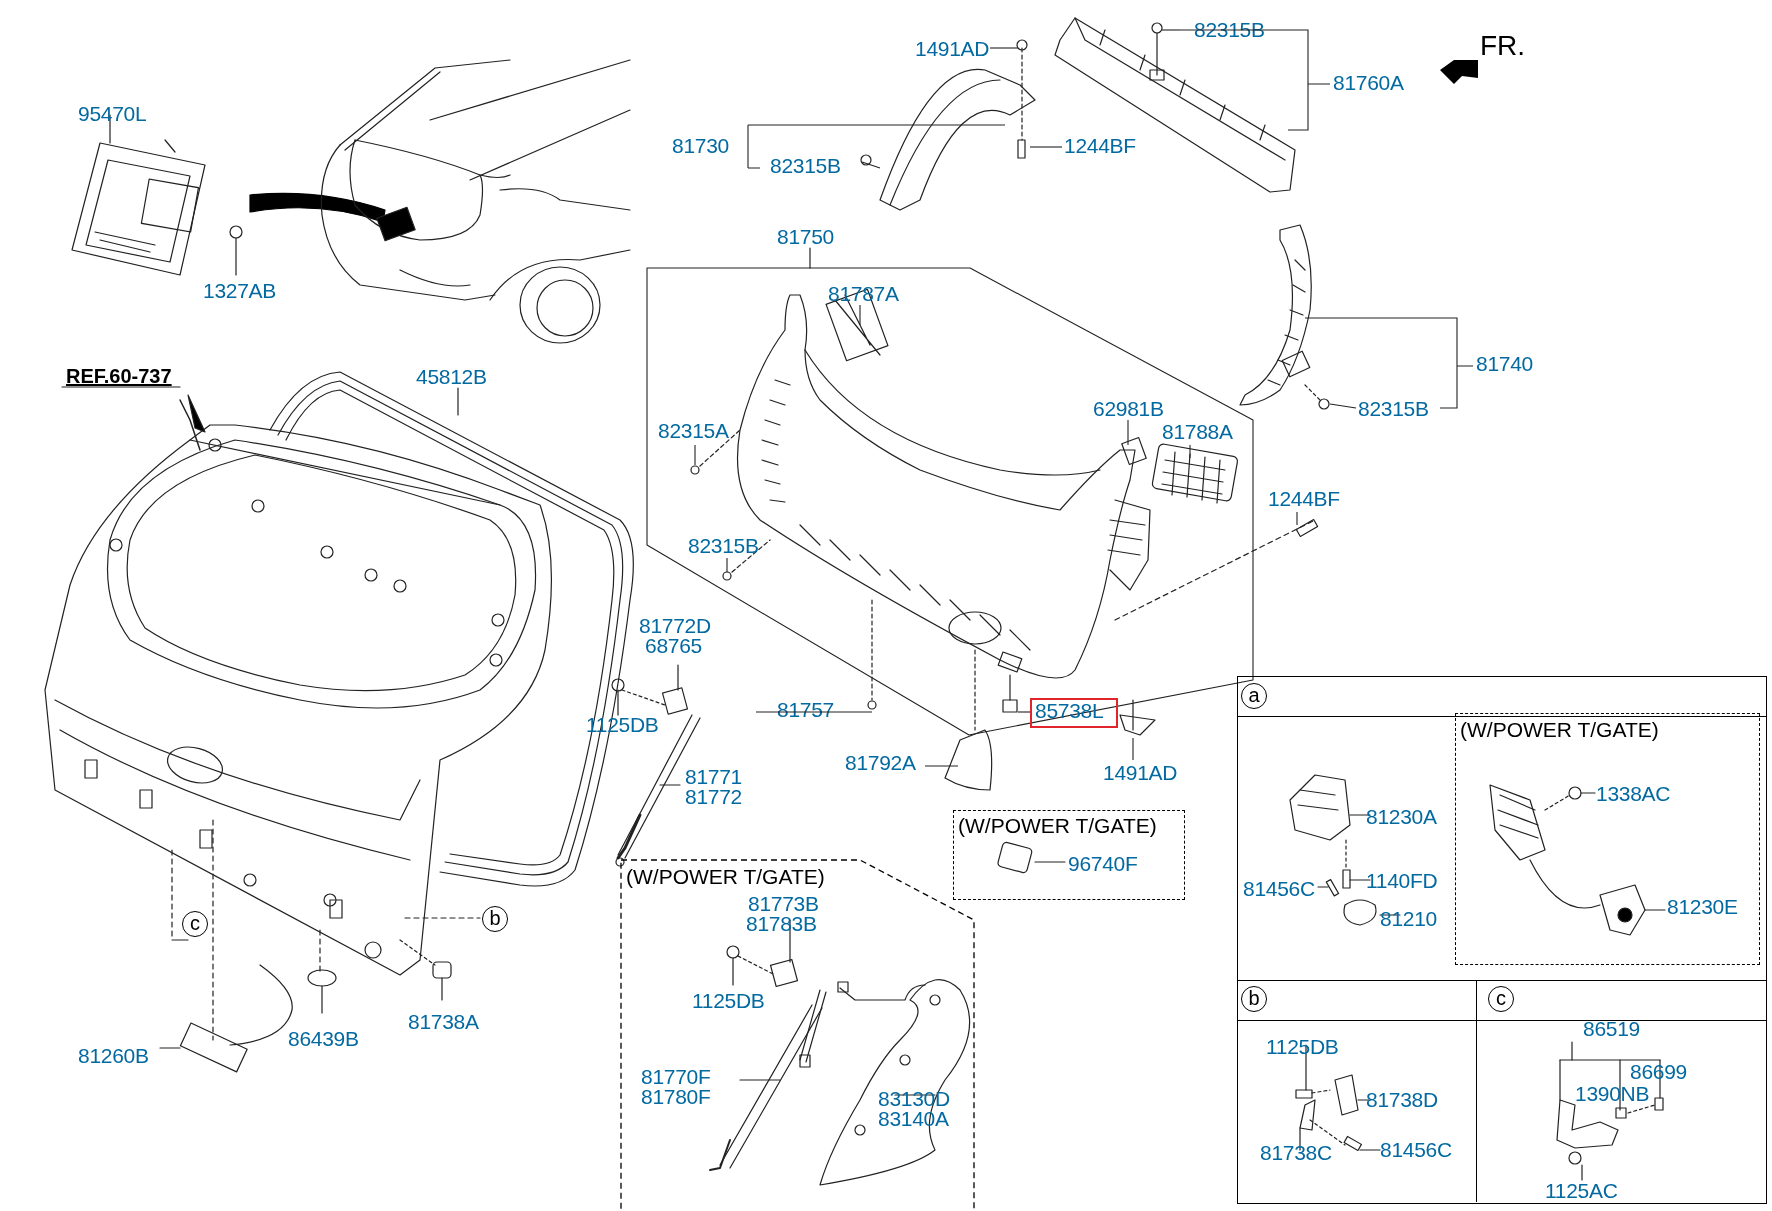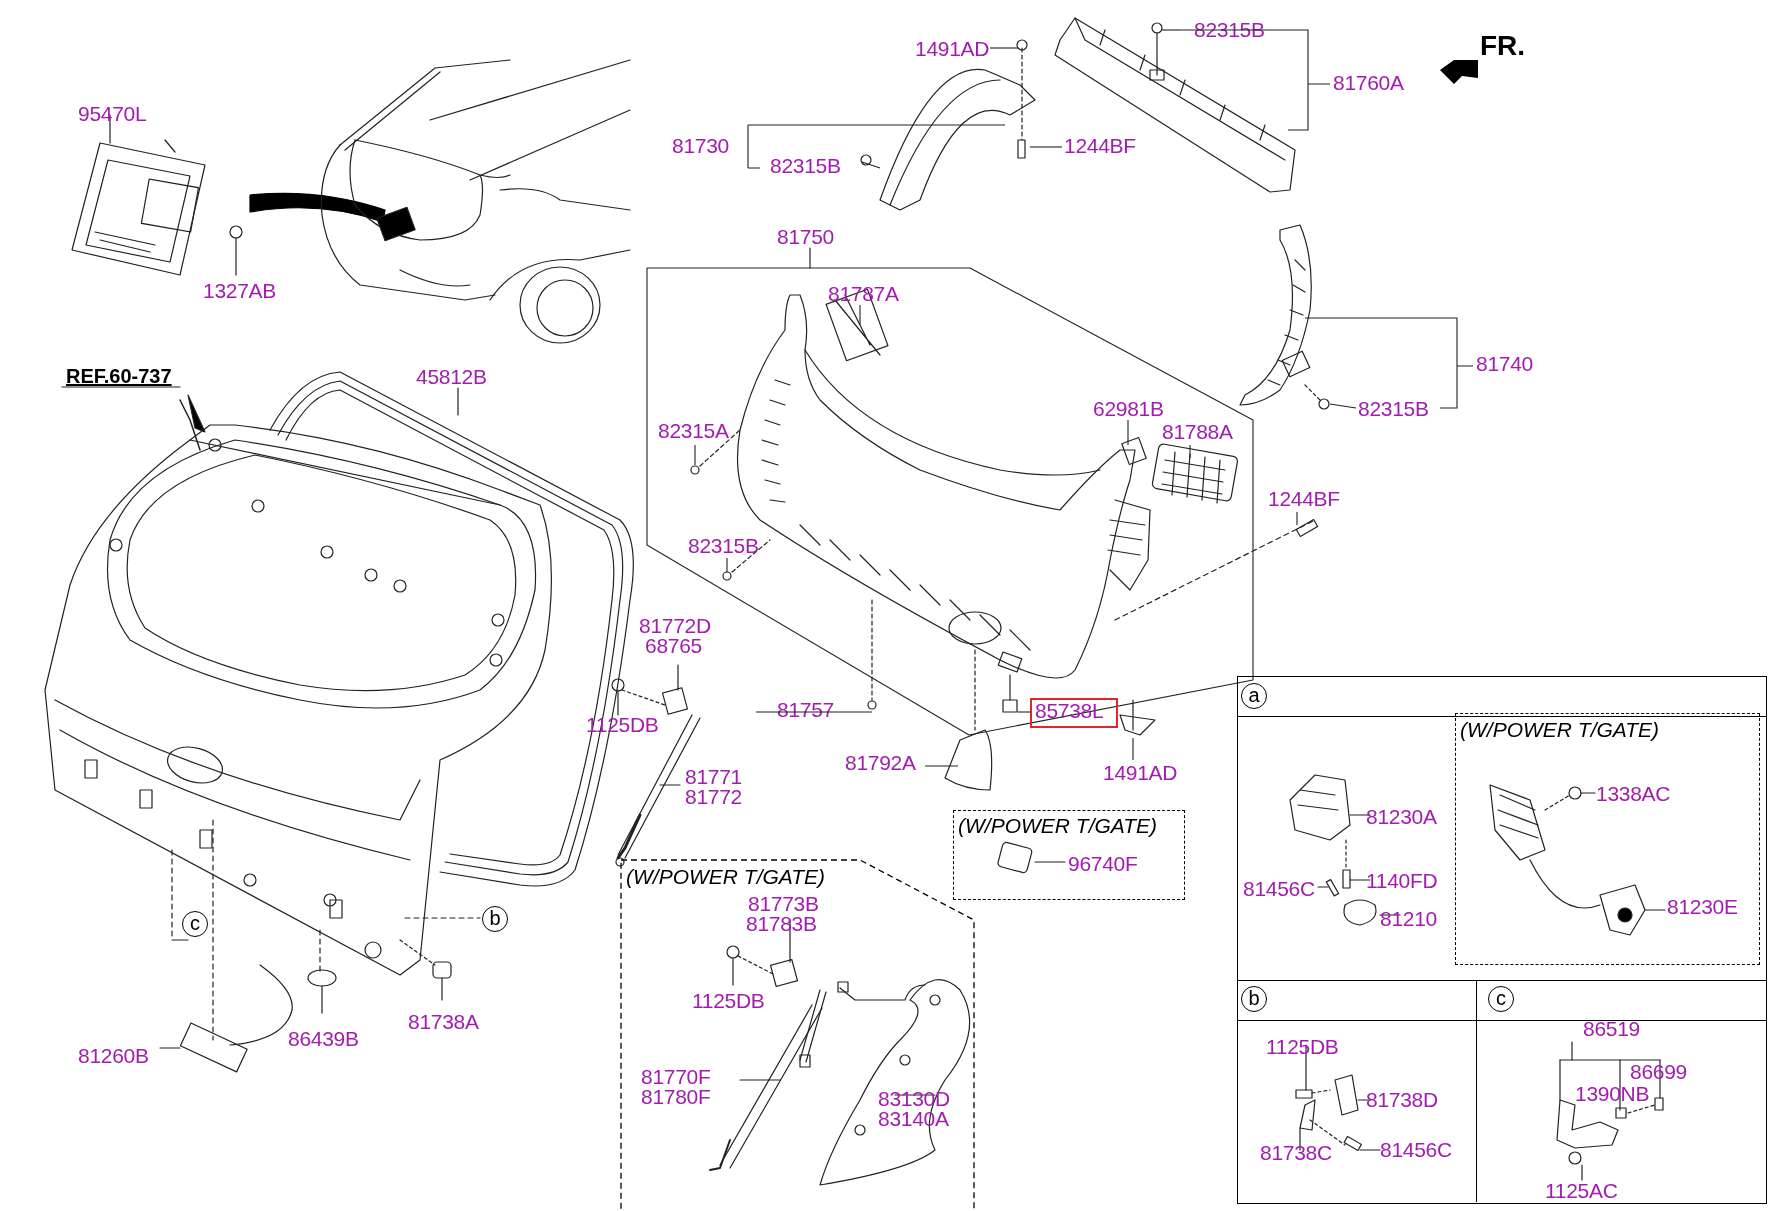--- a/index.html
+++ b/index.html
@@ -1,25 +1,25 @@
 <!DOCTYPE html>
 <html><head>
 <meta charset="utf-8">
 <style>
   html, body { margin:0; padding:0; background:#ffffff; }
   #canvas {
     position:relative; width:1772px; height:1211px; background:#ffffff; overflow:hidden;
     font-family:"Liberation Sans", "DejaVu Sans", sans-serif; color:#000;
   }
   svg.drawing { position:absolute; left:0; top:0; width:1772px; height:1211px; }
-  .lbl { position:absolute; font-size:21px; line-height:22px; white-space:nowrap; color:#a21caf; letter-spacing:-0.3px; }
+  .lbl { position:absolute; font-size:21px; line-height:22px; white-space:nowrap; color:#0369a1; letter-spacing:-0.3px; }
   .lbl.two { line-height:21px; }
   .ref { position:absolute; font-size:20px; font-weight:bold; text-decoration:underline; white-space:nowrap; }
-  .fr { position:absolute; font-size:28px; font-weight:bold;text-align:center; }
-  .note { position:absolute; font-size:21px; white-space:nowrap;font-style:italic; }
+  .fr { position:absolute; font-size:28px; font-weight:normal;text-align:center; }
+  .note { position:absolute; font-size:21px; white-space:nowrap; }
   .circ {
     position:absolute; width:24px; height:24px; border:1.5px solid #000; border-radius:50%;
     font-size:20px; line-height:22px; text-align:center; background:#fff;
   }
   .hl { position:absolute; border:2px solid #e0252b; }
   .panel { position:absolute; border:1.5px solid #000; }
   .dash { position:absolute; border:1.3px dashed #000; }
 </style>
 </head>
 <body>

